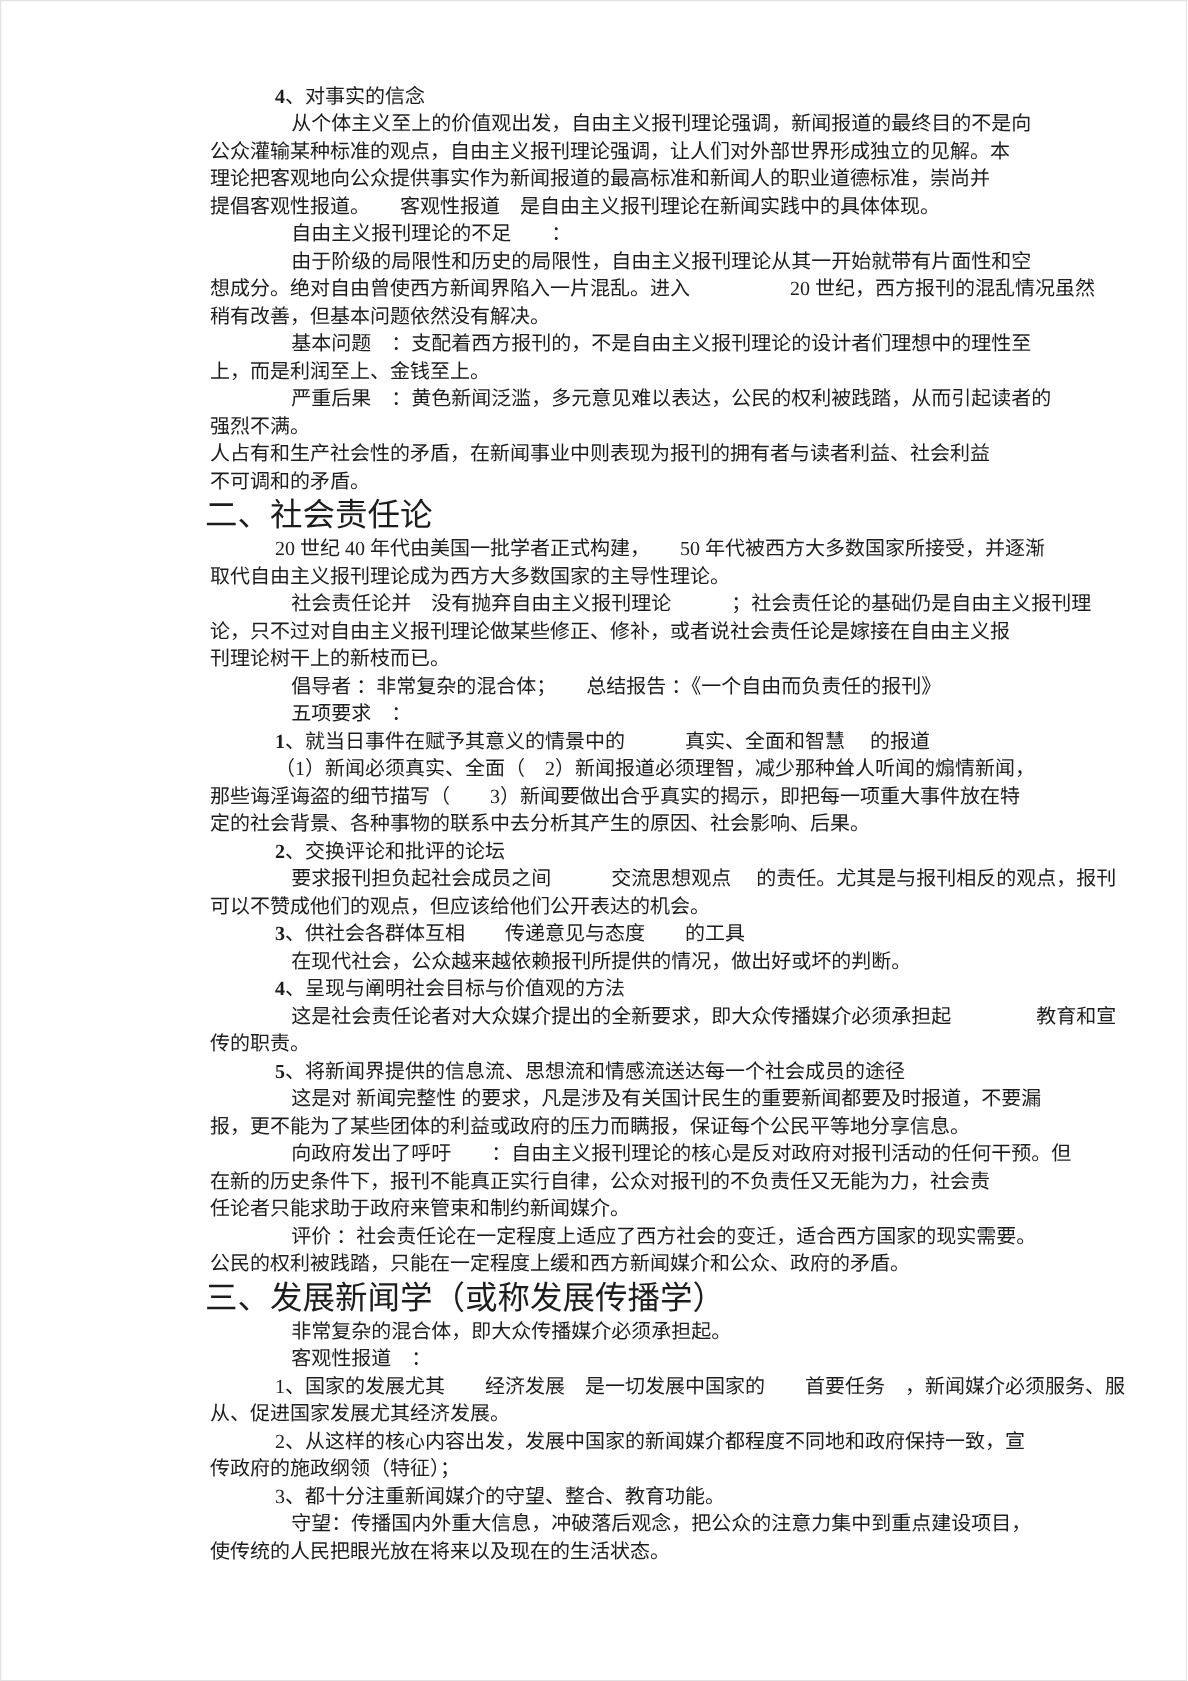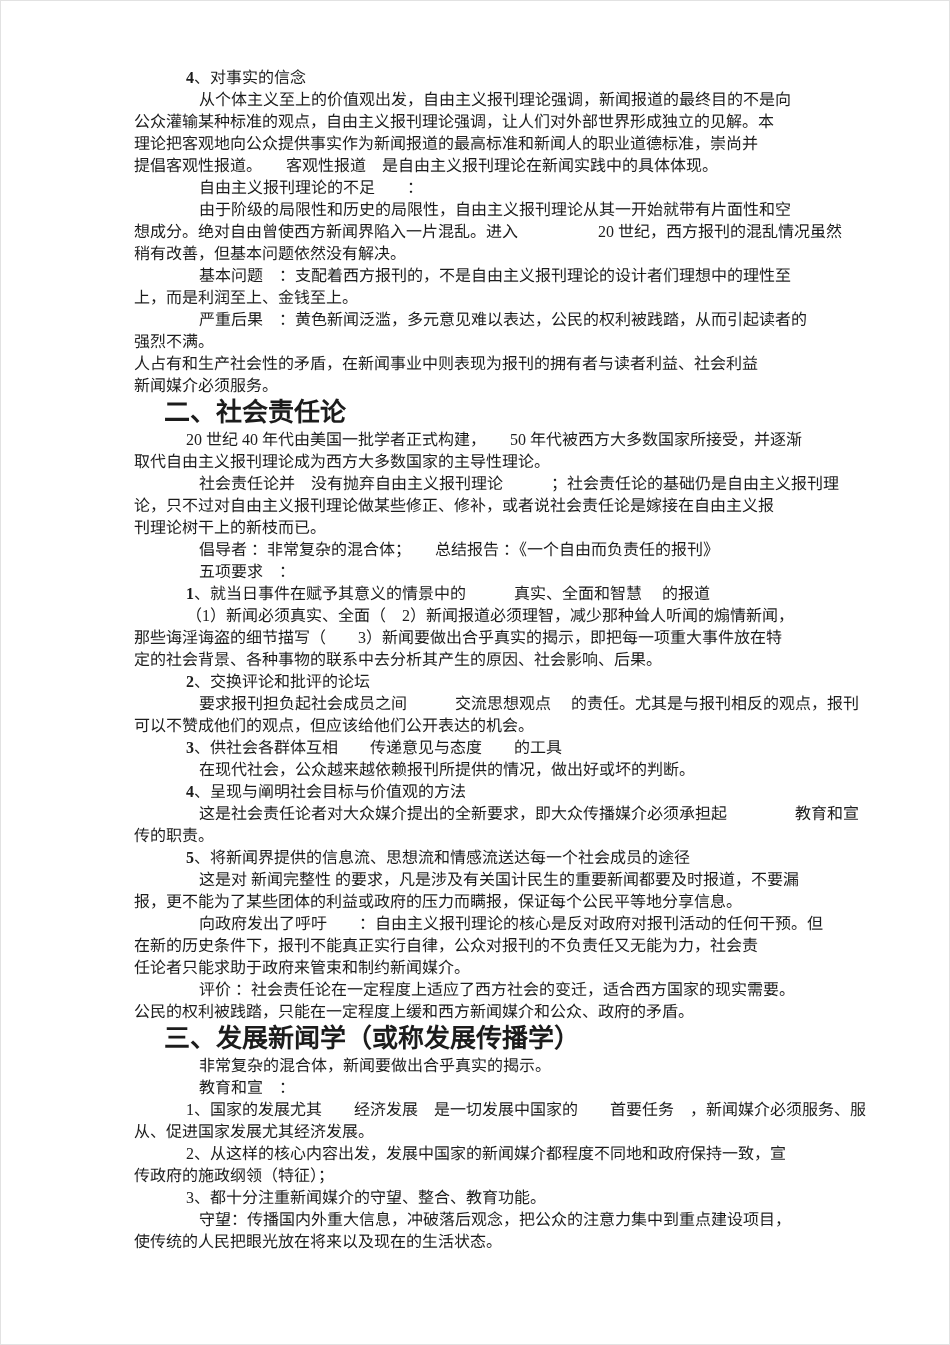--- a/index.html
+++ b/index.html
@@ -16,27 +16,28 @@
   .content{
     position:absolute;
     left:133px;top:66px;
     width:800px;
   }
   .p{
     font-size:16px;
     line-height:22px;
     white-space:pre;
     font-weight:400;
+    margin-left:34px;
   }
   .h{
     font-size:26px;
     line-height:32px;
     padding-left:30px;
     white-space:pre;
-    font-weight:700;
+    font-weight:400;
   }
   .i1{padding-left:65px;}
   .i2{padding-left:52px;}
   .b{font-weight:bold;}
 </style>
 </head>
 <body>
 
 <div class="page">
   <div class="content">
@@ -47,21 +48,21 @@
       <div class="p"><span>提倡客观性报道。　　客观性报道　是自由主义报刊理论在新闻实践中的具体体现。</span></div>
       <div class="p i1"><span>自由主义报刊理论的不足　　：</span></div>
       <div class="p i1"><span>由于阶级的局限性和历史的局限性，自由主义报刊理论从其一开始就带有片面性和空</span></div>
       <div class="p"><span>想成分。绝对自由曾使西方新闻界陷入一片混乱。进入　　　　　20 世纪，西方报刊的混乱情况虽然</span></div>
       <div class="p"><span>稍有改善，但基本问题依然没有解决。</span></div>
       <div class="p i1"><span>基本问题　：支配着西方报刊的，不是自由主义报刊理论的设计者们理想中的理性至</span></div>
       <div class="p"><span>上，而是利润至上、金钱至上。</span></div>
       <div class="p i1"><span>严重后果　：黄色新闻泛滥，多元意见难以表达，公民的权利被践踏，从而引起读者的</span></div>
       <div class="p"><span>强烈不满。</span></div>
       <div class="p"><span>人占有和生产社会性的矛盾，在新闻事业中则表现为报刊的拥有者与读者利益、社会利益</span></div>
-      <div class="p"><span>新闻媒介必须服务。</span></div>
+      <div class="p"><span>不可调和的矛盾。</span></div>
       <div class="h"><span>二、社会责任论</span></div>
       <div class="p i2"><span>20 世纪 40 年代由美国一批学者正式构建，　　50 年代被西方大多数国家所接受，并逐渐</span></div>
       <div class="p"><span>取代自由主义报刊理论成为西方大多数国家的主导性理论。</span></div>
       <div class="p i1"><span>社会责任论并　没有抛弃自由主义报刊理论　　　；社会责任论的基础仍是自由主义报刊理</span></div>
       <div class="p"><span>论，只不过对自由主义报刊理论做某些修正、修补，或者说社会责任论是嫁接在自由主义报</span></div>
       <div class="p"><span>刊理论树干上的新枝而已。</span></div>
       <div class="p i1"><span>倡导者 ：非常复杂的混合体；　　总结报告 ：《一个自由而负责任的报刊》</span></div>
       <div class="p i1"><span>五项要求　：</span></div>
       <div class="p i2"><span class="b">1</span><span>、就当日事件在赋予其意义的情景中的　　　真实、全面和智慧　 的报道</span></div>
       <div class="p i2"><span>（1）新闻必须真实、全面（　2）新闻报道必须理智，减少那种耸人听闻的煽情新闻，</span></div>
@@ -77,22 +78,22 @@
       <div class="p"><span>传的职责。</span></div>
       <div class="p i2"><span class="b">5</span><span>、将新闻界提供的信息流、思想流和情感流送达每一个社会成员的途径</span></div>
       <div class="p i1"><span>这是对 新闻完整性 的要求，凡是涉及有关国计民生的重要新闻都要及时报道，不要漏</span></div>
       <div class="p"><span>报，更不能为了某些团体的利益或政府的压力而瞒报，保证每个公民平等地分享信息。</span></div>
       <div class="p i1"><span>向政府发出了呼吁　　：自由主义报刊理论的核心是反对政府对报刊活动的任何干预。但</span></div>
       <div class="p"><span>在新的历史条件下，报刊不能真正实行自律，公众对报刊的不负责任又无能为力，社会责</span></div>
       <div class="p"><span>任论者只能求助于政府来管束和制约新闻媒介。</span></div>
       <div class="p i1"><span>评价 ：社会责任论在一定程度上适应了西方社会的变迁，适合西方国家的现实需要。</span></div>
       <div class="p"><span>公民的权利被践踏，只能在一定程度上缓和西方新闻媒介和公众、政府的矛盾。</span></div>
       <div class="h"><span>三、发展新闻学（或称发展传播学）</span></div>
-      <div class="p i1"><span>非常复杂的混合体，新闻要做出合乎真实的揭示。</span></div>
-      <div class="p i1"><span>教育和宣　：</span></div>
+      <div class="p i1"><span>非常复杂的混合体，即大众传播媒介必须承担起。</span></div>
+      <div class="p i1"><span>客观性报道　：</span></div>
       <div class="p i2"><span>1、国家的发展尤其　　经济发展　是一切发展中国家的　　首要任务　，新闻媒介必须服务、服</span></div>
       <div class="p"><span>从、促进国家发展尤其经济发展。</span></div>
       <div class="p i2"><span>2、从这样的核心内容出发，发展中国家的新闻媒介都程度不同地和政府保持一致，宣</span></div>
       <div class="p"><span>传政府的施政纲领（特征）；</span></div>
       <div class="p i2"><span>3、都十分注重新闻媒介的守望、整合、教育功能。</span></div>
       <div class="p i1"><span>守望：传播国内外重大信息，冲破落后观念，把公众的注意力集中到重点建设项目，</span></div>
       <div class="p"><span>使传统的人民把眼光放在将来以及现在的生活状态。</span></div>
     </div>
 </div>
 

